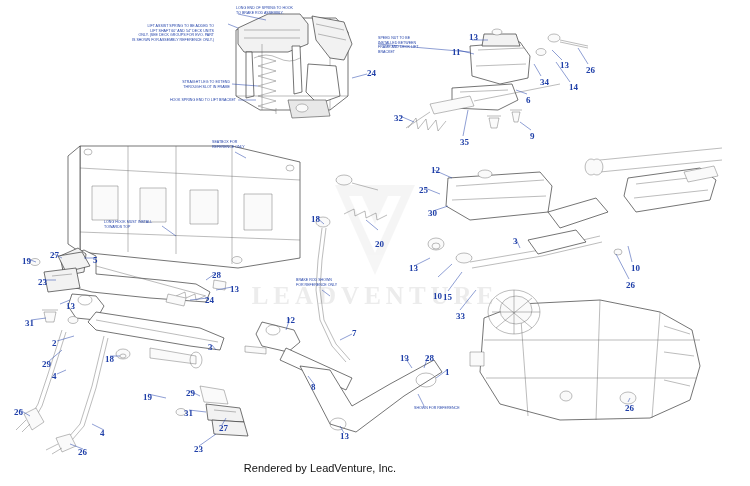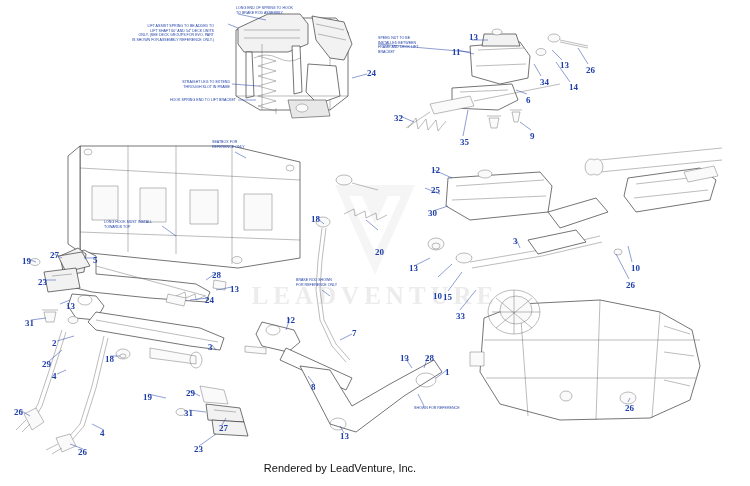--- a/index.html
+++ b/index.html
@@ -60,21 +60,20 @@
   .note.rt { text-align: right; }
   .footer {
     position: absolute;
     left: 0;
     top: 462px;
     width: 640px;
     text-align: center;
     font-size: 11px;
     color: #111111;
     font-family: "Liberation Sans", sans-serif;
-    margin-left: 20px;
   }
   svg.art {
     position: absolute;
     left: 0;
     top: 0;
   }
   .lead { stroke: #1f3fa8; stroke-width: 0.5; fill: none; }
   .outline { stroke: #3a3a3a; stroke-width: 0.7; fill: #ffffff; }
   .outline-d { stroke: #3a3a3a; stroke-width: 0.7; fill: #f2f2f2; }
   .outline-m { stroke: #4a4a4a; stroke-width: 0.6; fill: #e8e8e8; }
@@ -356,31 +355,31 @@
   <div class="callout" style="left:452px; top:48px;">11</div>
   <div class="callout" style="left:560px; top:61px;">13</div>
   <div class="callout" style="left:586px; top:66px;">26</div>
   <div class="callout" style="left:540px; top:78px;">34</div>
   <div class="callout" style="left:569px; top:83px;">14</div>
   <div class="callout" style="left:526px; top:96px;">6</div>
   <div class="callout" style="left:530px; top:132px;">9</div>
   <div class="callout" style="left:394px; top:114px;">32</div>
   <div class="callout" style="left:460px; top:138px;">35</div>
   <div class="callout" style="left:431px; top:166px;">12</div>
-  <div class="callout" style="left:419px; top:186px;margin-left:12px;">25</div>
+  <div class="callout" style="left:419px; top:186px;">25</div>
   <div class="callout" style="left:428px; top:209px;">30</div>
   <div class="callout" style="left:513px; top:237px;">3</div>
   <div class="callout" style="left:631px; top:264px;">10</div>
   <div class="callout" style="left:626px; top:281px;">26</div>
   <div class="callout" style="left:409px; top:264px;">13</div>
   <div class="callout" style="left:433px; top:292px;">10</div>
   <div class="callout" style="left:443px; top:293px;">15</div>
   <div class="callout" style="left:456px; top:312px;">33</div>
   <div class="callout" style="left:311px; top:215px;">18</div>
-  <div class="callout" style="left:375px; top:248px;">20</div>
+  <div class="callout" style="left:375px; top:240px;">20</div>
   <div class="callout" style="left:22px; top:257px;">19</div>
   <div class="callout" style="left:50px; top:251px;">27</div>
   <div class="callout" style="left:93px; top:256px;">5</div>
   <div class="callout" style="left:38px; top:278px;">23</div>
   <div class="callout" style="left:66px; top:302px;">13</div>
   <div class="callout" style="left:212px; top:271px;">28</div>
   <div class="callout" style="left:230px; top:285px;">13</div>
   <div class="callout" style="left:205px; top:296px;">24</div>
   <div class="callout" style="left:25px; top:319px;">31</div>
   <div class="callout" style="left:52px; top:339px;">2</div>

